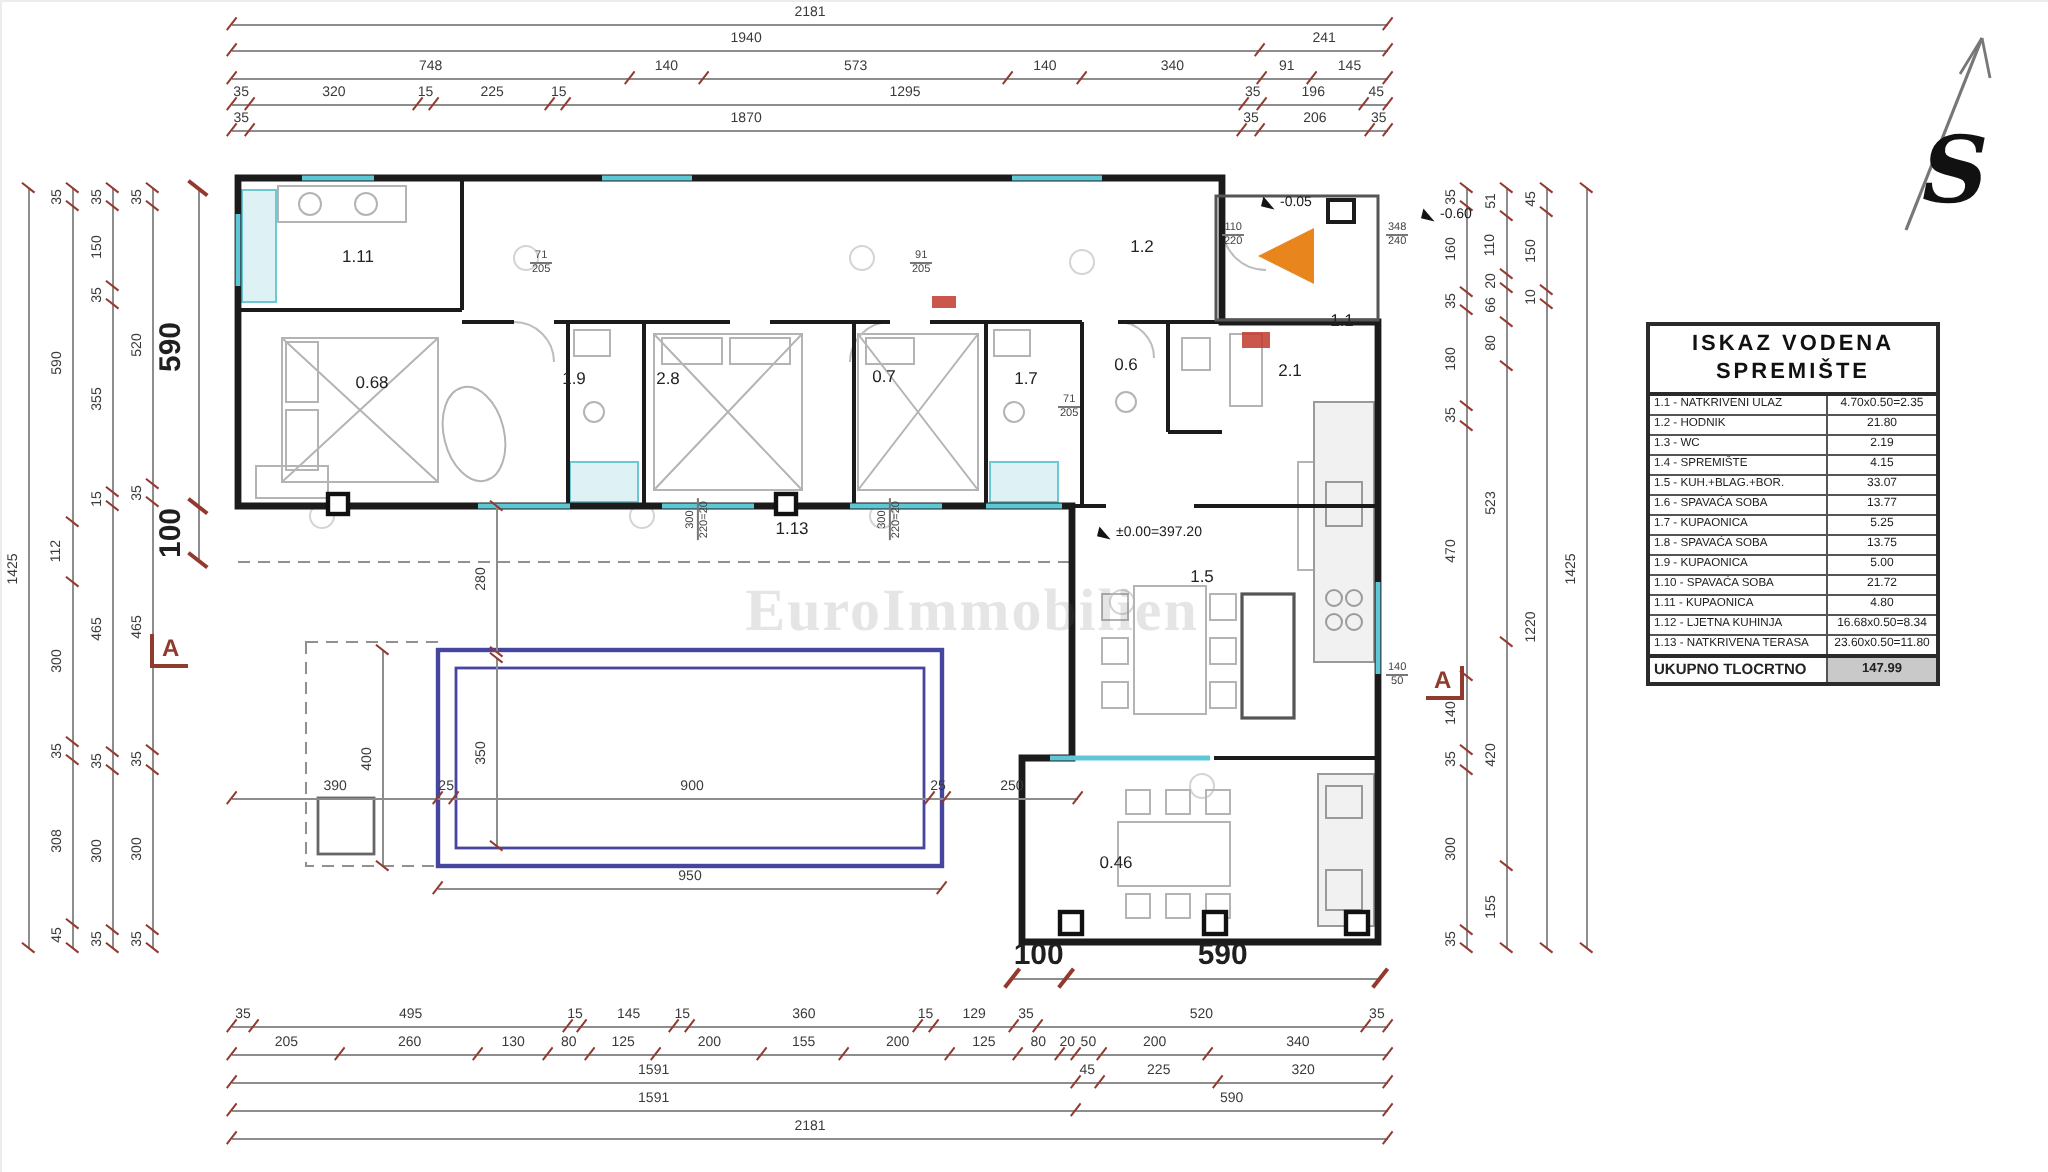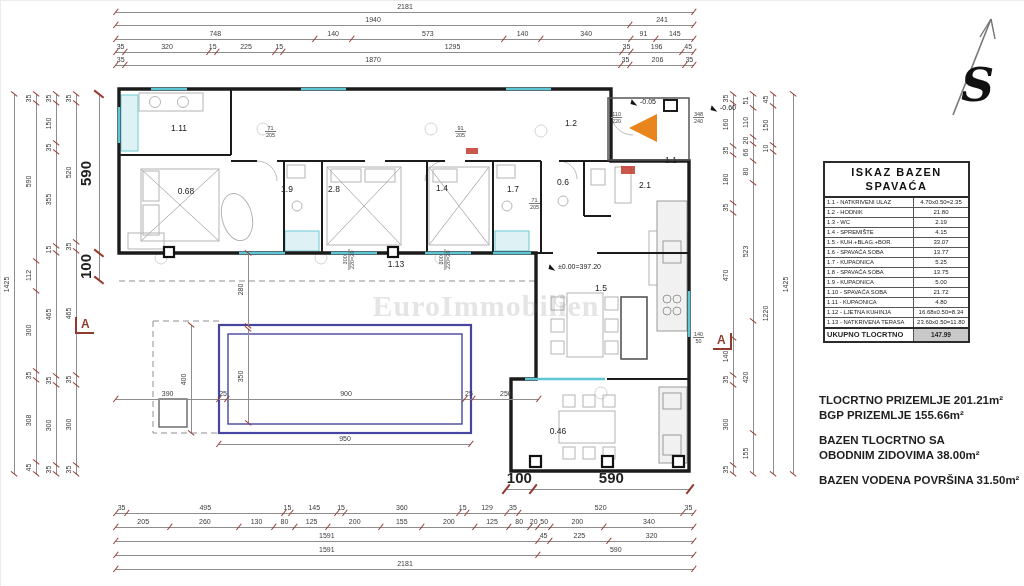--- a/index.html
+++ b/index.html
@@ -191,21 +191,21 @@
     </g>
   </svg>
 
   <div class="watermark">EuroImmobilien</div>
 
   <div class="room" style="left:670px;top:127px;margin-top:32px;">1.1</div>
   <div class="room" style="left:570px;top:122px;">1.2</div>
   <div class="room" style="left:562px;top:181px;">0.6</div>
   <div class="room" style="left:644px;top:184px;">2.1</div>
   <div class="room" style="left:600px;top:287px;">1.5</div>
-  <div class="room" style="left:441px;top:187px;">1.4</div>
+  <div class="room" style="left:441px;top:187px;">0.7</div>
   <div class="room" style="left:512px;top:188px;">1.7</div>
   <div class="room" style="left:333px;top:188px;">2.8</div>
   <div class="room" style="left:286px;top:188px;">1.9</div>
   <div class="room" style="left:185px;top:190px;">0.68</div>
   <div class="room" style="left:178px;top:127px;">1.11</div>
   <div class="room" style="left:557px;top:430px;">0.46</div>
   <div class="room" style="left:395px;top:263px;">1.13</div>
 
   <div class="lvl" style="left:548px;top:262px;"><span>±0.00=397.20</span></div>
   <div class="lvl" style="left:630px;top:97px;"><span>-0.05</span></div>
@@ -648,22 +648,22 @@
   <div class="dimchain v" style="left:240px;top:252px;height:73px;">
       <span class="dimseg" style="flex-grow: 280;">
         <span class="dimlab">280</span>
       </span>
     </div>
 
   <table class="legend">
     <tbody>
         <tr class="t-title">
           <td colspan="2">
-            <div>ISKAZ BAZEN</div>
-            <div>SPAVAĆA</div>
+            <div>ISKAZ VODENA</div>
+            <div>SPREMIŠTE</div>
           </td>
         </tr>
     <tr>
           <td>1.1 - NATKRIVENI ULAZ</td>
           <td class="val">4.70x0.50=2.35</td>
         </tr>
     <tr>
           <td>1.2 - HODNIK</td>
           <td class="val">21.80</td>
         </tr>
@@ -711,25 +711,20 @@
           <td>1.13 - NATKRIVENA TERASA</td>
           <td class="val">23.60x0.50=11.80</td>
         </tr>
     <tr class="t-total">
           <td>UKUPNO TLOCRTNO</td>
           <td class="val">147.99</td>
         </tr>
   </tbody>
     </table>
 
-  <div class="summary">
-    <p><span>TLOCRTNO PRIZEMLJE 201.21m²</span><br><span>BGP PRIZEMLJE 155.66m²</span></p>
-    <p><span>BAZEN TLOCRTNO SA</span><br><span>OBODNIM ZIDOVIMA 38.00m²</span></p>
-    <p><span>BAZEN VODENA POVRŠINA 31.50m²</span></p>
-  </div>
 
   <svg id="north" width="80" height="118" viewBox="0 0 80 118">
     <line x1="10" y1="106" x2="48" y2="10" stroke="#777" stroke-width="1.6"></line>
     <line x1="48" y1="10" x2="37" y2="28" stroke="#777" stroke-width="1.4"></line>
     <line x1="48" y1="10" x2="52" y2="30" stroke="#777" stroke-width="1.4"></line>
     <text x="18" y="92" font-family="DejaVu Serif, serif" font-style="italic" font-weight="bold" font-size="46" fill="#111">S</text>
   </svg>
 
 </div>
 

